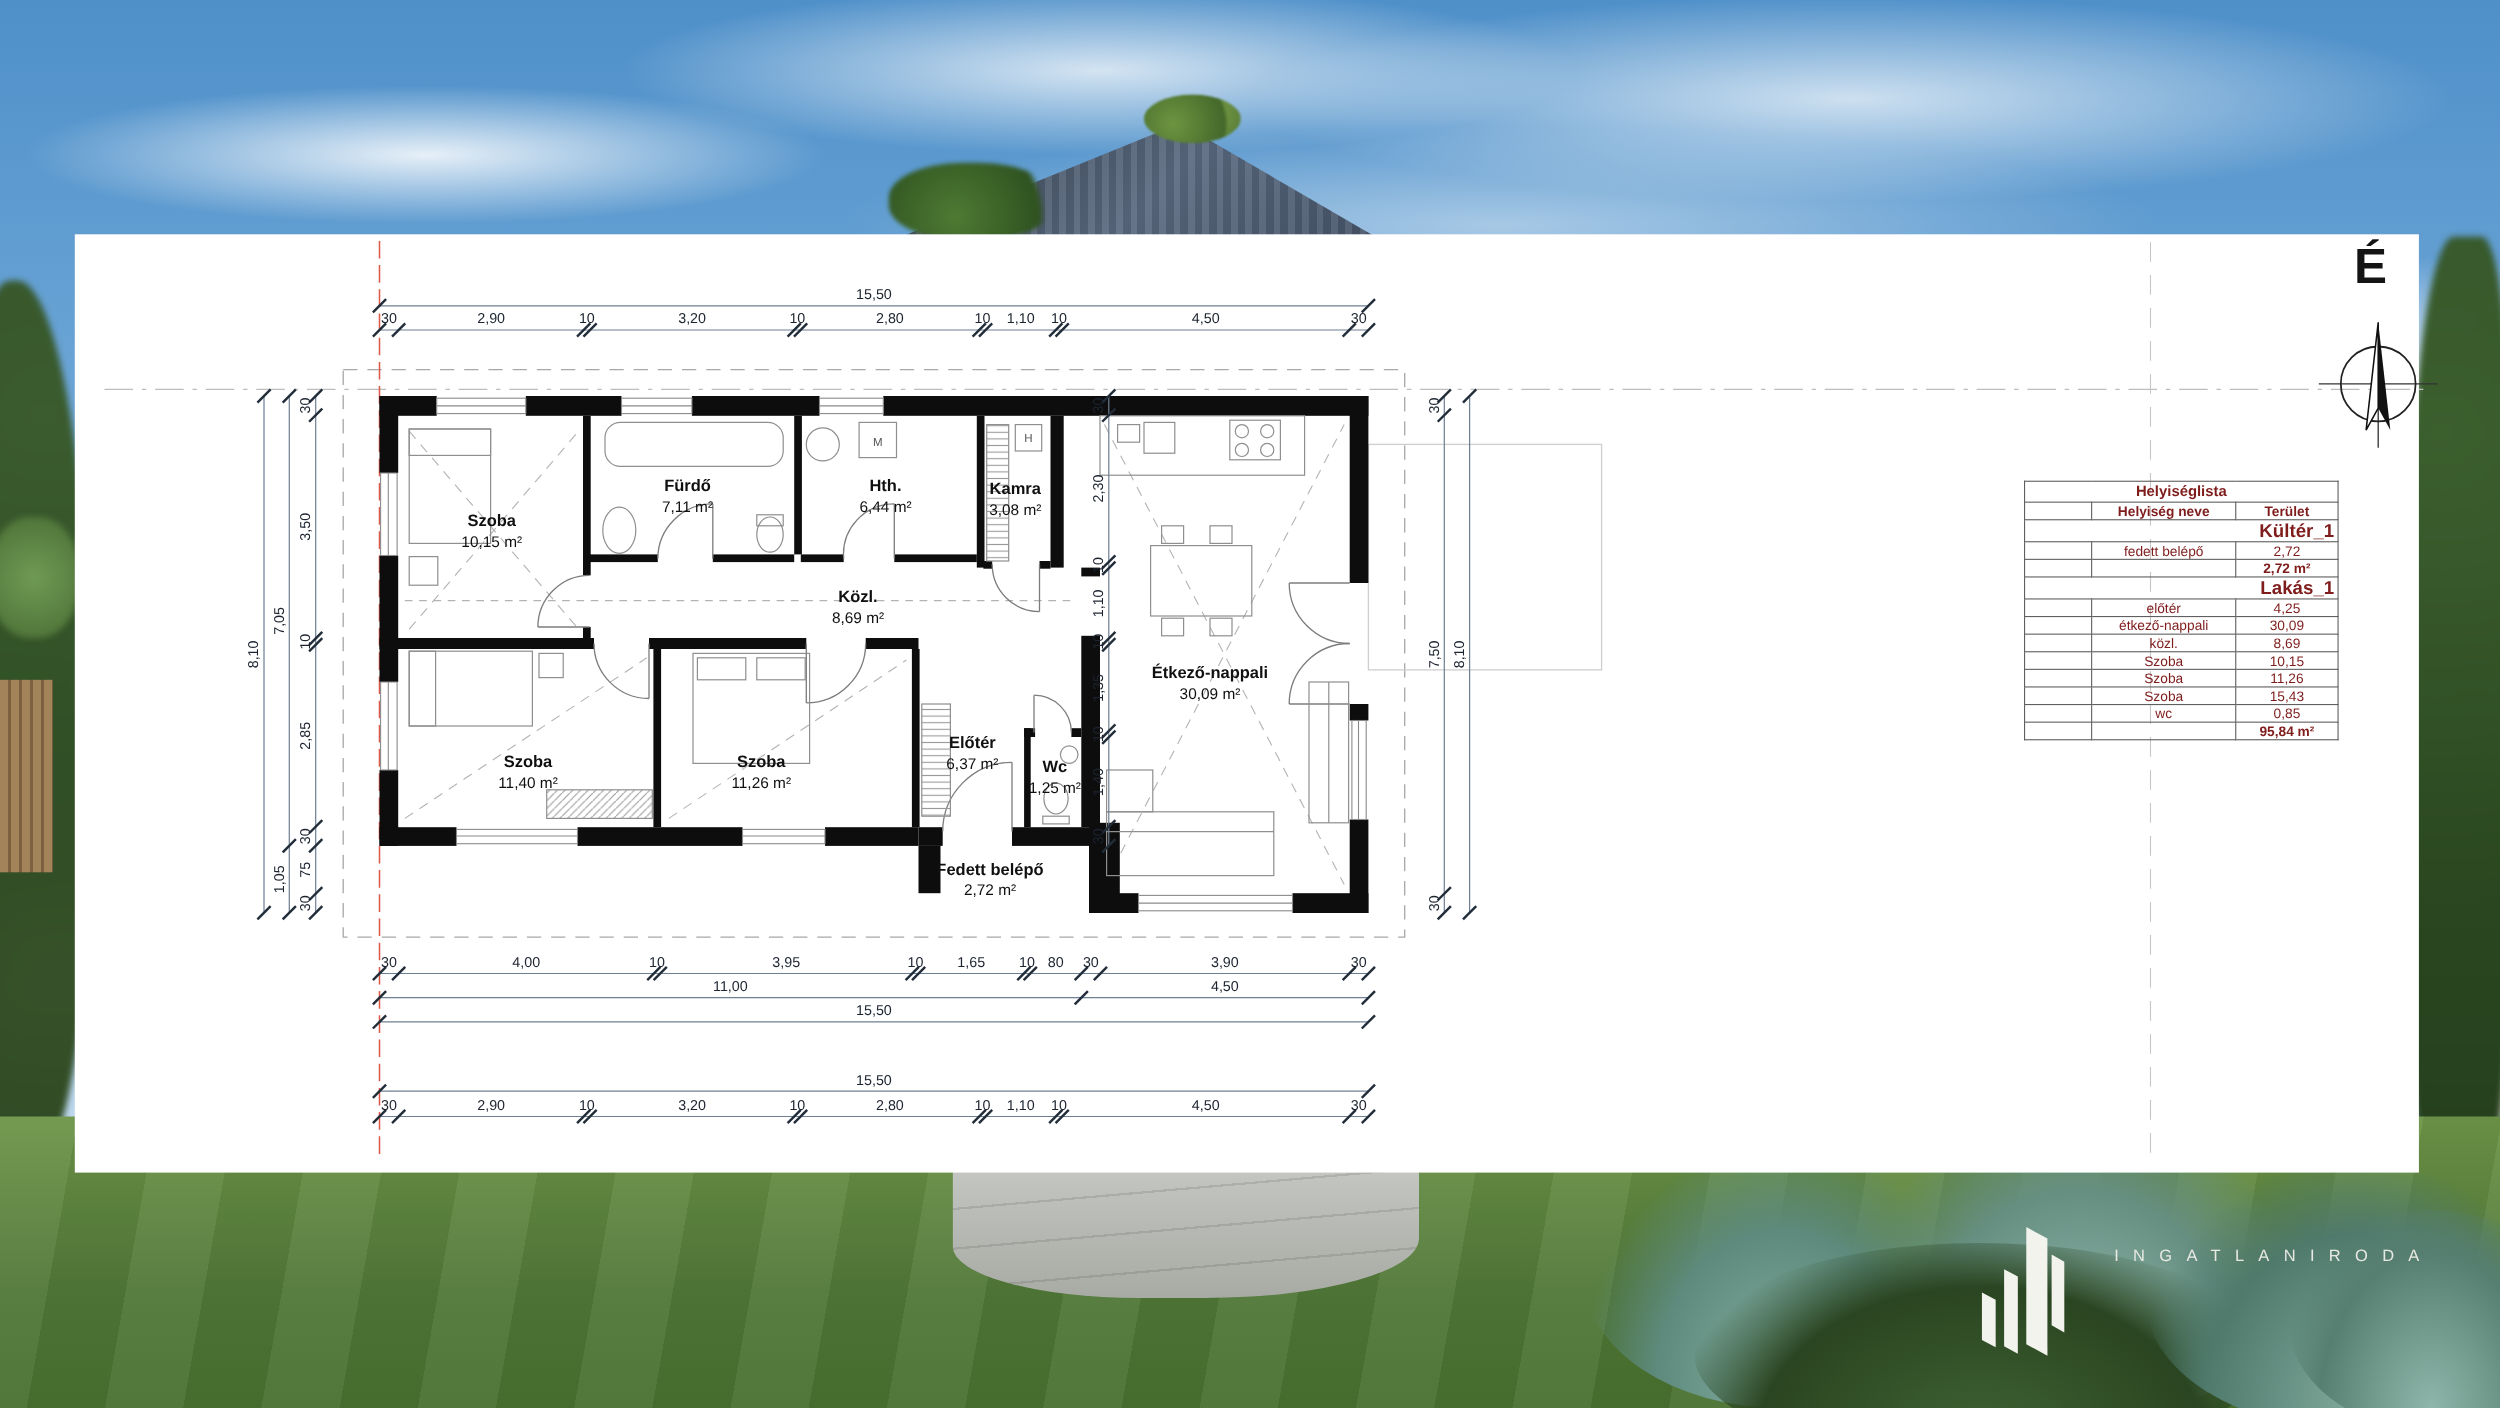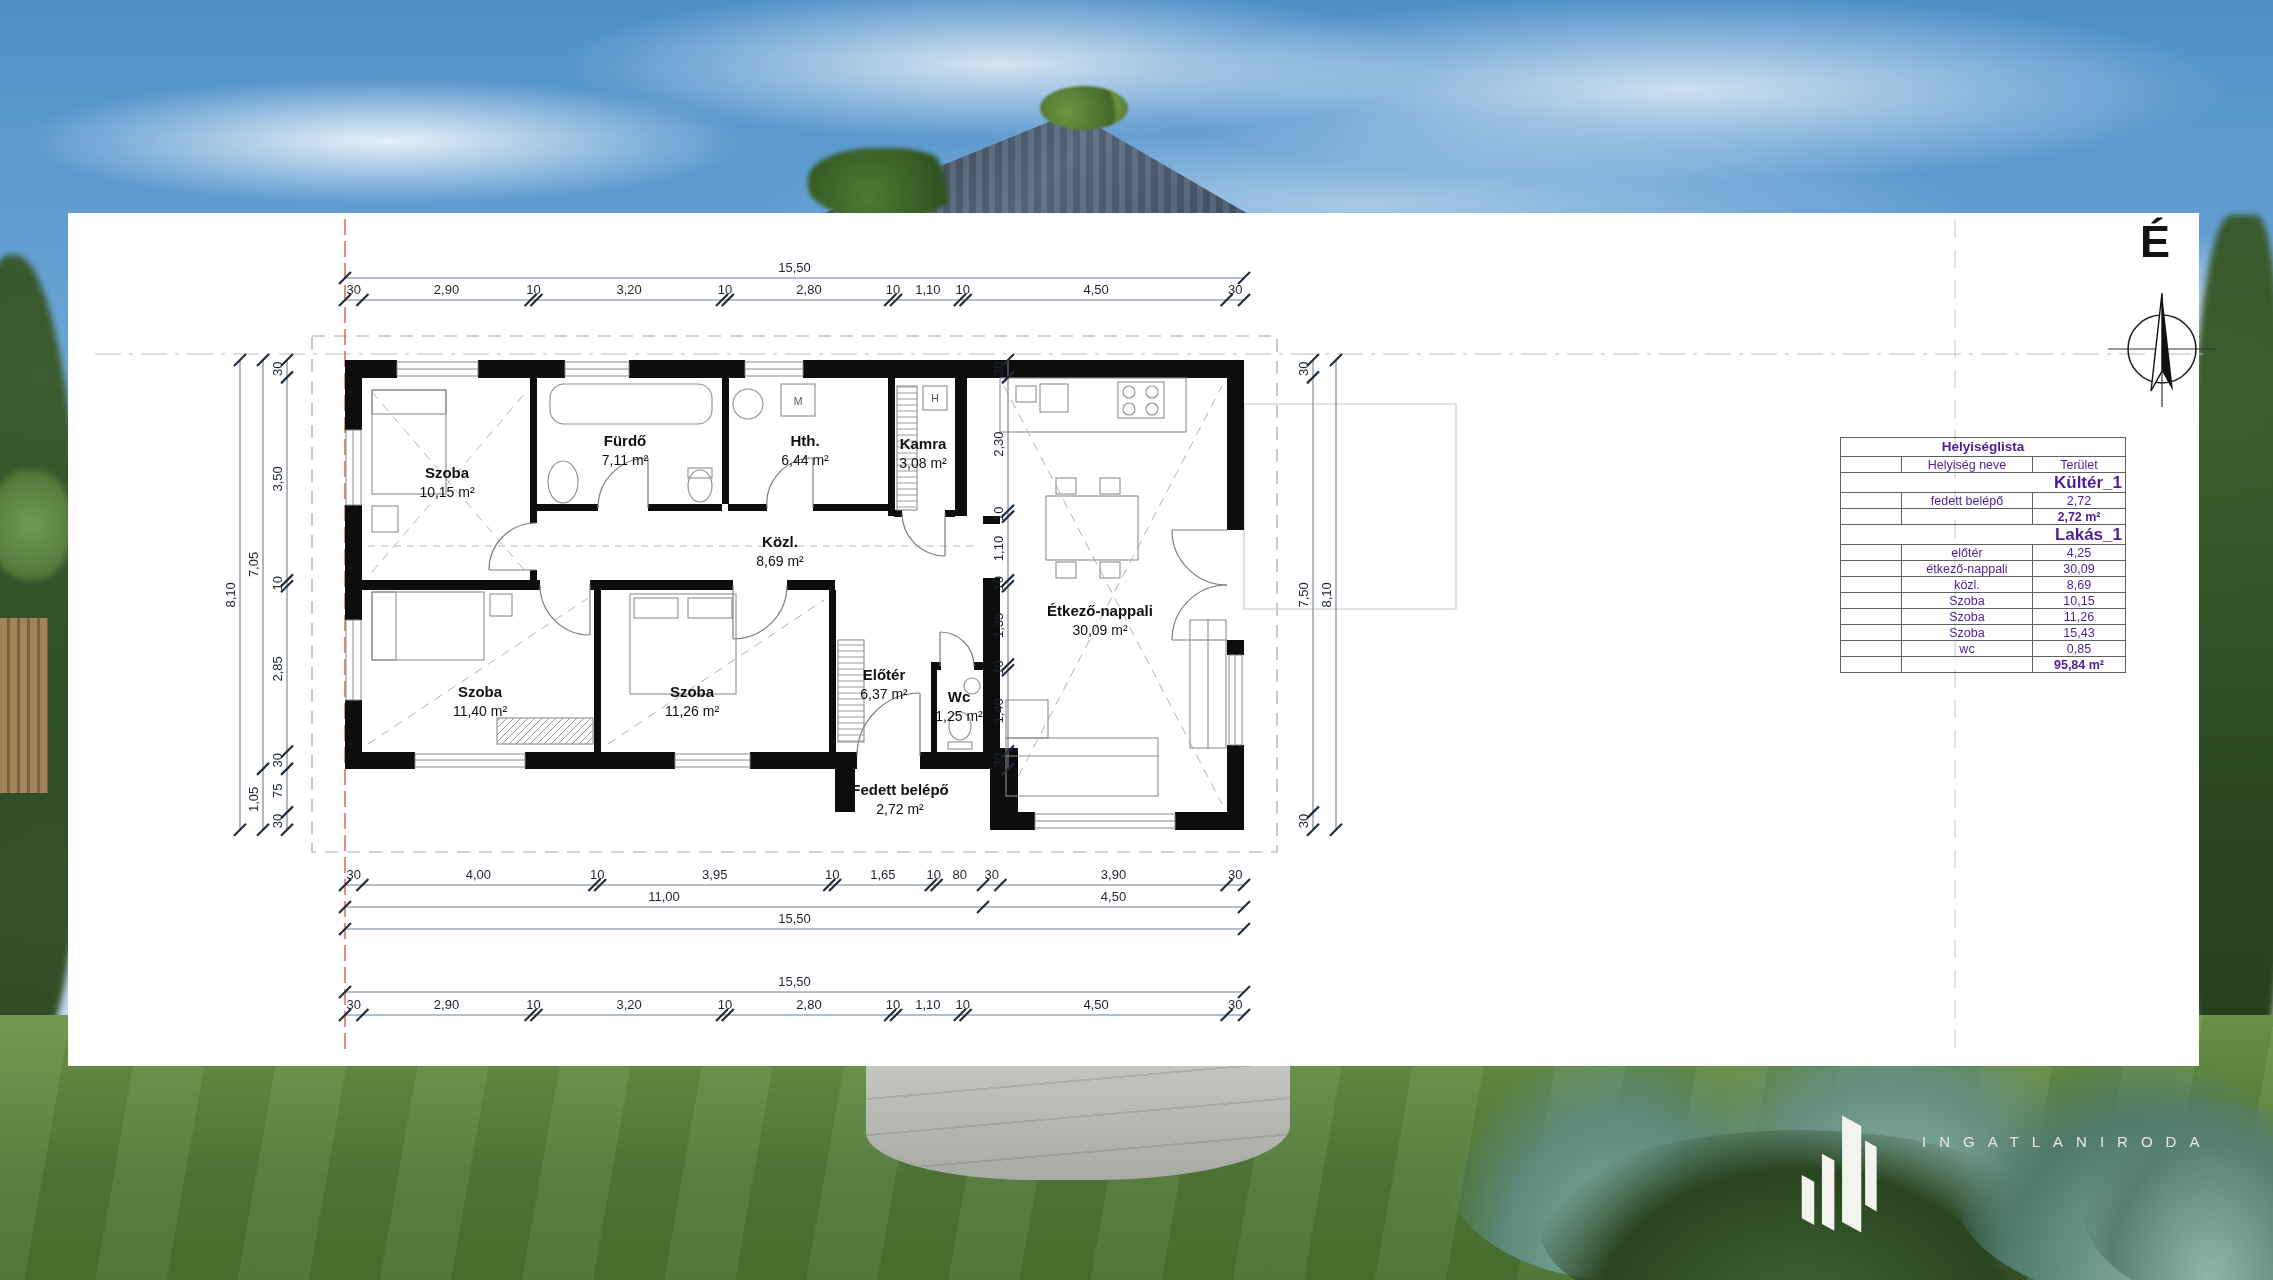--- a/index.html
+++ b/index.html
@@ -66,24 +66,24 @@
     background:radial-gradient(ellipse at 50% 90%, #7fa89b, #4f7a6c 50%, transparent 74%);}
   .tuft.t4{left:1540px;top:1130px;width:520px;height:200px;
     background:radial-gradient(ellipse at 50% 90%, #3f6233, #2a4521 55%, transparent 78%);}
   .tuft.t5{left:2080px;top:1100px;width:260px;height:200px;
     background:radial-gradient(ellipse at 50% 90%, #8fb6aa, #567f71 55%, transparent 76%);}
   
   .panel{position:absolute;left:68px;top:213px;width:2131px;height:853px;background:#ffffff;z-index:10;}
   svg.plan{position:absolute;left:0;top:0;width:2273px;height:1280px;z-index:11;pointer-events:none;}
   
   .roomtable{position:absolute;left:1840px;top:437px;width:286px;z-index:12;}
-  .roomtable table{border-collapse:collapse;width:100%;font-size:12.5px;line-height:1.12;color:#4c1d95;}
+  .roomtable table{border-collapse:collapse;width:100%;font-size:12.5px;line-height:1.12;color:#7f1d1d;}
   .roomtable td{border:1px solid #5f5f5f;padding:0 3px;height:15px;text-align:center;vertical-align:middle;}
   .roomtable tr.title td{font-weight:bold;font-size:13.5px;height:18px;}
-  .roomtable tr.header td{font-weight:normal;}
+  .roomtable tr.header td{font-weight:bold;}
   .roomtable tr.group td{text-align:right;font-size:17px;font-weight:bold;}
   .roomtable td.c1{width:54px;}
   .roomtable td.c3{width:86px;}
   .roomtable tr.subtotal td.c3{font-weight:bold;}
   
   .north-label{position:absolute;left:2140px;top:216px;z-index:12;font-size:45px;font-weight:bold;color:#141414;}
   
   .logo{position:absolute;left:1796px;top:1110px;width:470px;z-index:12;display:flex;align-items:flex-start;}
   .logo .icon{width:96px;height:128px;flex:0 0 auto;}
   .logo .text{margin-left:26px;margin-top:14px;}

